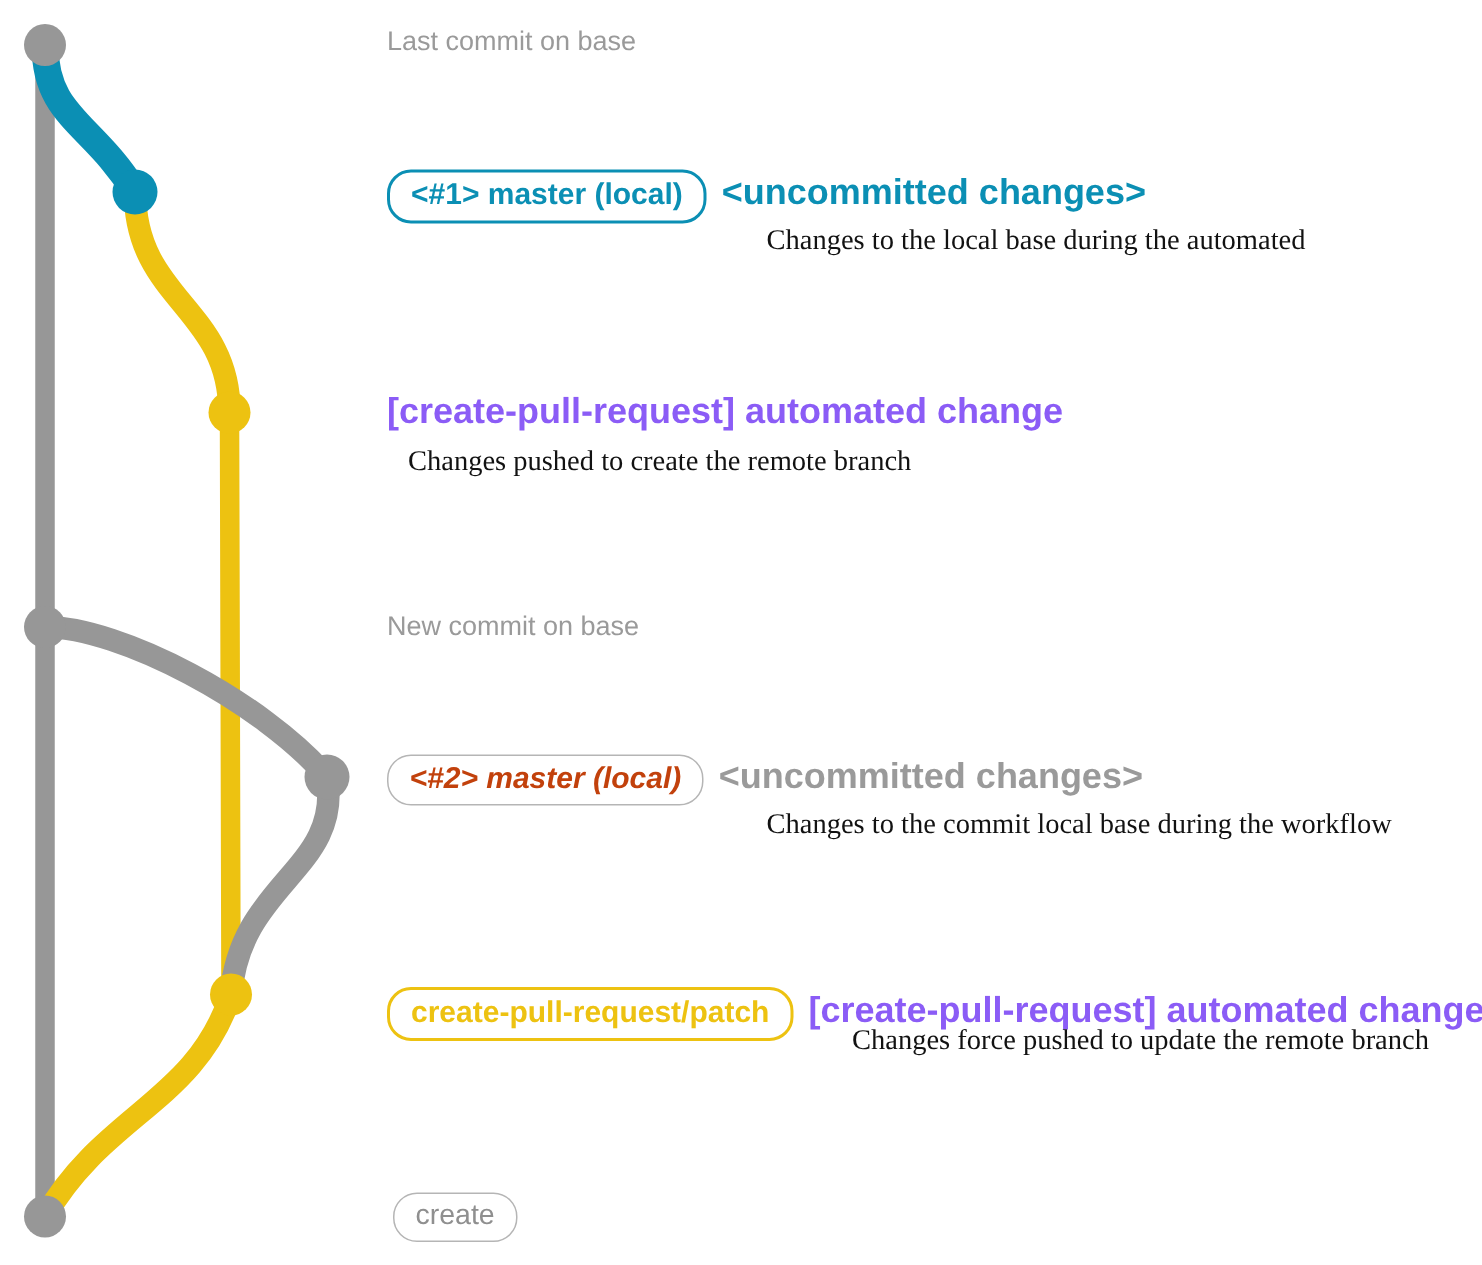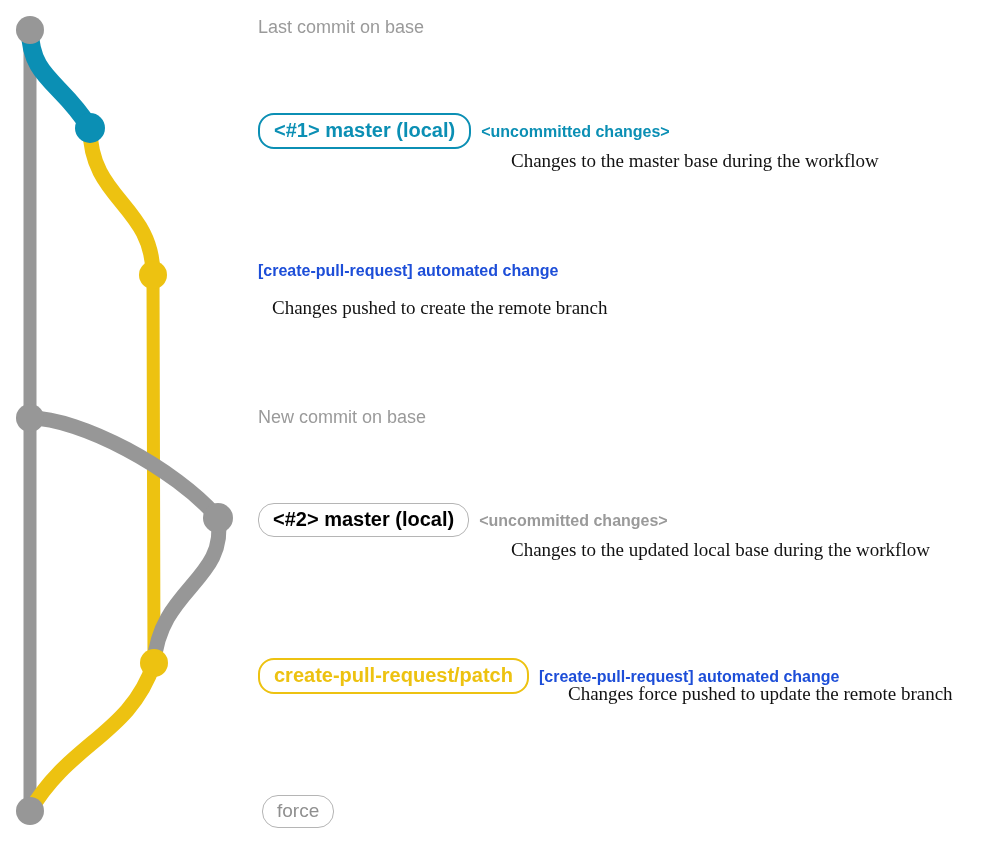--- a/index.html
+++ b/index.html
@@ -39,37 +39,37 @@
     border-radius: 16px;
     padding: 4px 14px 5px 14px;
     font-size: 20px;
     font-weight: bold;
     line-height: 1.15;
     color: #999999;
     background: #ffffff;
   }
   .pill.teal   { border-color: #0b8fb4; color: #0b8fb4; }
   .pill.yellow { border-color: #edc211; color: #edc211; }
-  .pill.gray   { border-color: #b5b5b5; color: #000000; border-width: 1.5px; }
+  .pill.gray   { border-color: #b5b5b5; color: #c2410c; border-width: 1.5px; font-style: italic; }
   .pill.gray-soft {
     border-color: #b5b5b5;
     color: #8f8f8f;
     border-width: 1.5px;
     font-weight: normal;
     font-size: 19px;
   }
 
   
   .subject {
-    font-size: 16px;
+    font-size: 24px;
     font-weight: bold;
     line-height: 1.1;
   }
   .subject.teal   { color: #0b8fb4; }
-  .subject.yellow { color: #1d4ed8; }
+  .subject.yellow { color: #8b5cf6; }
   .subject.gray   { color: #9a9a9a; }
   .subject.plain  { color: #9a9a9a; font-weight: normal; font-size: 20px; }
 
   
   .base-caption {
     position: absolute;
     font-size: 18px;
     color: #9a9a9a;
     white-space: nowrap;
   }
@@ -113,39 +113,39 @@
   <circle cx="30" cy="811" r="14" fill="#979797"></circle>
 </svg>
 
 <div class="base-caption" style="left:258px; top:17px;">Last commit on base</div>
 
 <div class="row" style="left:258px; top:113px;">
   <span class="pill teal">&lt;#1&gt; master (local)</span>
   <span class="gap-sm"></span>
   <span class="subject teal">&lt;uncommitted changes&gt;</span>
 </div>
-<div class="desc" style="left:511px; top:150px;">Changes to the master base during the workflow</div>
+<div class="desc" style="left:511px; top:150px;">Changes to the local base during the automated</div>
 
 <div class="row" style="left:258px; top:262px;">
   <span class="subject yellow">[create-pull-request] automated change</span>
 </div>
 <div class="desc" style="left:272px; top:297px;text-align:center;">Changes pushed to create the remote branch</div>
 
 <div class="base-caption" style="left:258px; top:407px;">New commit on base</div>
 
 <div class="row" style="left:258px; top:503px;">
   <span class="pill gray">&lt;#2&gt; master (local)</span>
   <span class="gap-sm"></span>
   <span class="subject gray">&lt;uncommitted changes&gt;</span>
 </div>
-<div class="desc" style="left:511px; top:539px;">Changes to the updated local base during the workflow</div>
+<div class="desc" style="left:511px; top:539px;">Changes to the commit local base during the workflow</div>
 
 <div class="row" style="left:258px; top:658px;">
   <span class="pill yellow">create-pull-request/patch</span>
   <span class="gap-sm"></span>
   <span class="subject yellow">[create-pull-request] automated change</span>
 </div>
 <div class="desc" style="left:568px; top:683px;">Changes force pushed to update the remote branch</div>
 
 <div class="row" style="left:262px; top:795px;">
-  <span class="pill gray-soft">force</span>
+  <span class="pill gray-soft">create</span>
   <span class="gap-sm"></span>
 </div>
 
 </body></html>

